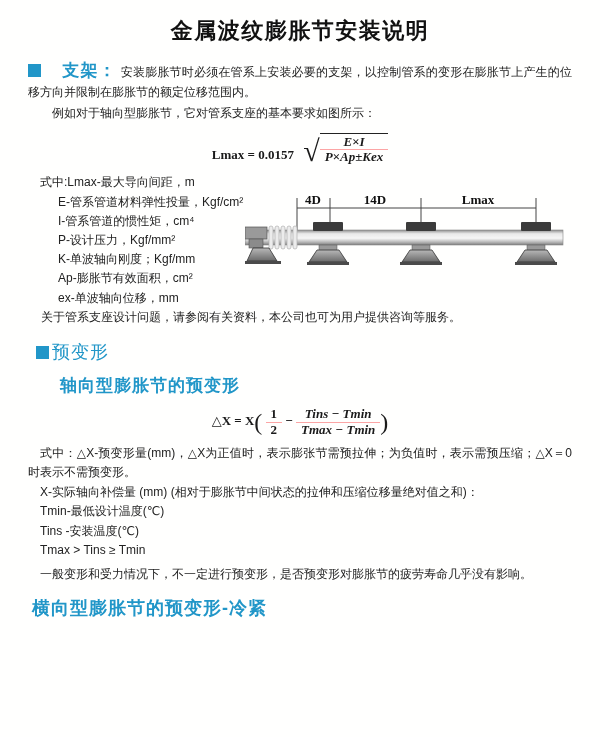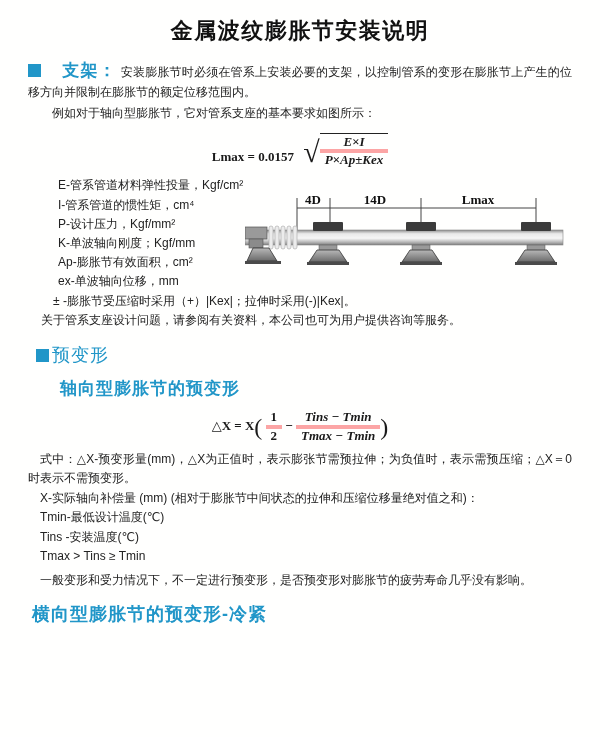--- a/index.html
+++ b/index.html
@@ -31,21 +31,21 @@
 
   
   .formula{
     text-align:center;
     font-family:"Liberation Serif","DejaVu Serif",serif;
     font-weight:bold;color:#1a1a1a;font-size:13px;
   }
   .formula-1{margin:9px 0 4px 0;}
   .frac{display:inline-block;text-align:center;vertical-align:middle;line-height:1.15;}
   .frac .num{display:block;padding:0 5px;}
-  .frac .den{display:block;border-top:4px solid #fca5a5;padding:0 5px;}
+  .frac .den{display:block;border-top:1px solid #fca5a5;padding:0 5px;}
   .radical{display:inline-flex;align-items:center;margin-left:6px;}
   .rad-sign{font-size:30px;font-weight:normal;line-height:1;transform:translateY(2px);}
   .rad-body{border-top:1.5px solid #222;padding-top:1px;}
   .ital{font-style:italic;}
   .paren{font-size:24px;font-weight:normal;vertical-align:middle;line-height:1;}
 
   
   .defs{margin:8px 28px 0 40px;line-height:19.2px;text-align:left;}
   .defs .d-item{padding-left:18px;}
   .defs .d-pm{padding-left:13px;}
@@ -91,27 +91,27 @@
       <span class="rad-body">
         <span class="frac ital">
           <span class="num">E×I</span>
           <span class="den">P×Ap±Kex</span>
         </span>
       </span>
     </span>
   </div>
 
   <div class="defs">
+    <div>式中:Lmax-最大导向间距，m</div>
     <div class="d-item">E-管系管道材料弹性投量，Kgf/cm²</div>
     <div class="d-item">I-管系管道的惯性矩，cm⁴</div>
     <div class="d-item">P-设计压力，Kgf/mm²</div>
     <div class="d-item">K-单波轴向刚度；Kgf/mm</div>
     <div class="d-item">Ap-膨胀节有效面积，cm²</div>
     <div class="d-item">ex-单波轴向位移，mm</div>
-    <div class="d-pm">± -膨胀节受压缩时采用（+）|Kex|；拉伸时采用(-)|Kex|。</div>
   </div>
   <p class="note-line">关于管系支座设计问题，请参阅有关资料，本公司也可为用户提供咨询等服务。</p>
 
   <div class="diagram">
     <svg width="350" height="78" viewBox="0 0 350 78" xmlns="http://www.w3.org/2000/svg">
       <defs>
         <linearGradient id="pipeGrad" x1="0" y1="0" x2="0" y2="1">
           <stop offset="0" stop-color="#8f8f8f"></stop>
           <stop offset="0.25" stop-color="#e9e9e9"></stop>
           <stop offset="0.55" stop-color="#f6f6f6"></stop>

